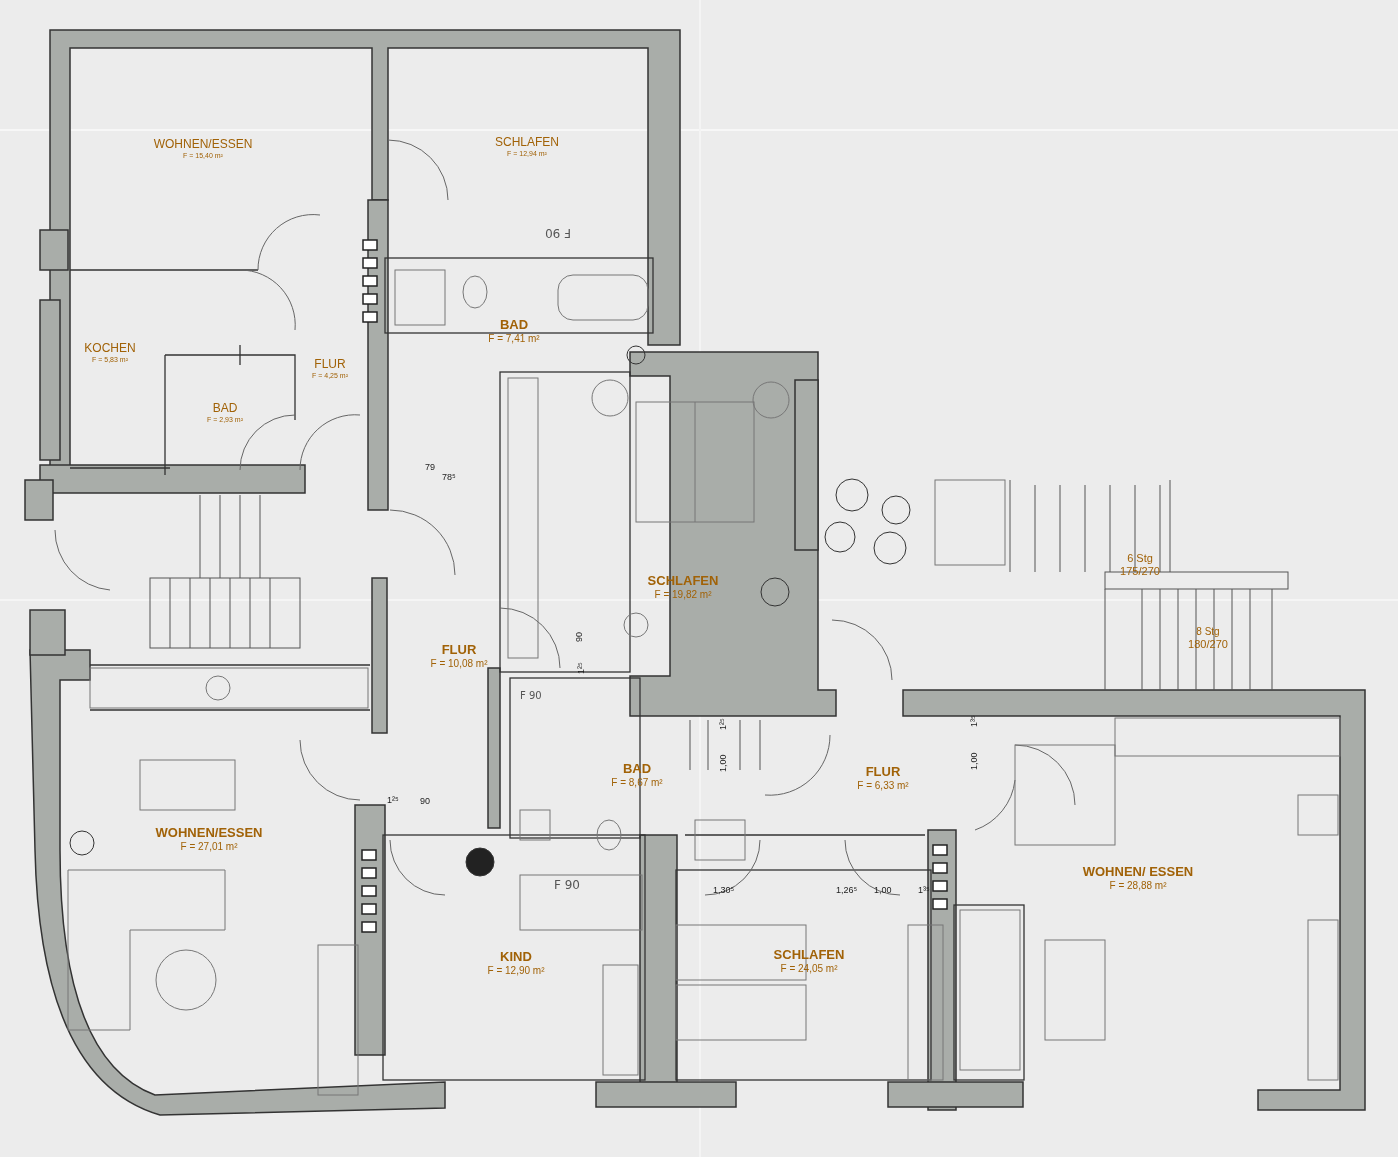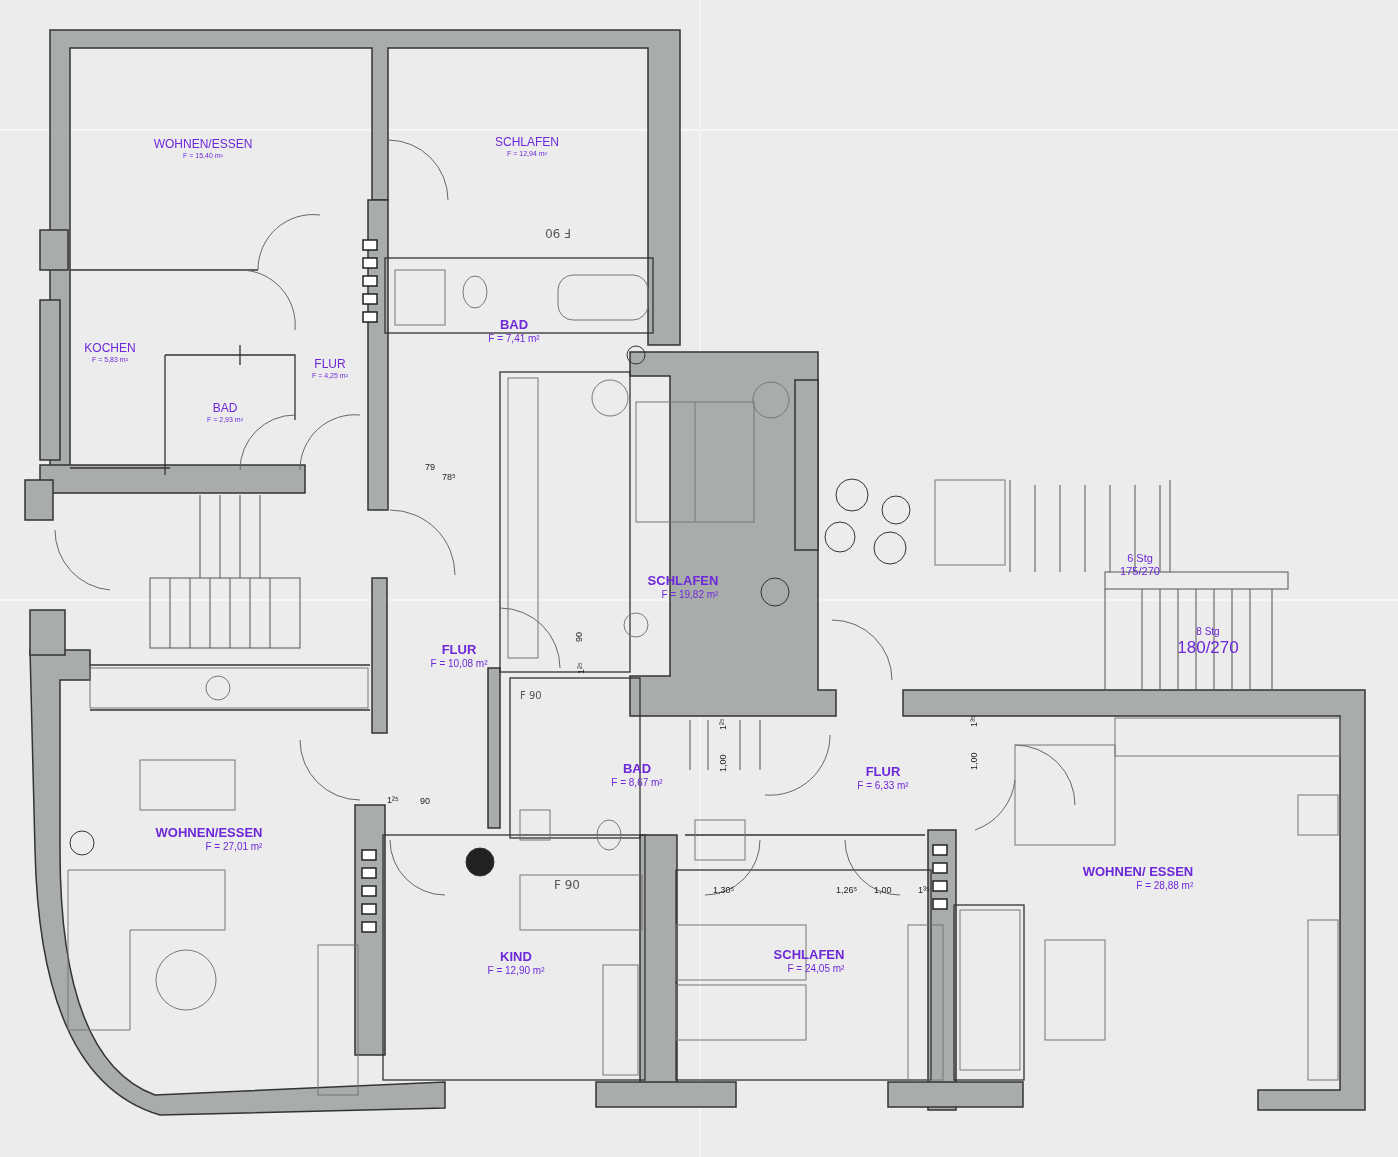--- a/index.html
+++ b/index.html
@@ -1,24 +1,24 @@
 <!DOCTYPE html>
 <html><head>
 <meta charset="utf-8">
 <style>
   html,body{margin:0;padding:0;}
   body{width:1398px;height:1157px;background:#ececec;position:relative;overflow:hidden;font-family:"Liberation Sans",sans-serif;}
   #plan{position:absolute;left:0;top:0;width:1398px;height:1157px;}
-  .lbl{position:absolute;text-align:center;transform:translateX(-50%);color:#6d28d9;white-space:nowrap;line-height:1.15;}
+  .lbl{position:absolute;text-align:center;transform:translateX(-50%);color:#a16207;white-space:nowrap;line-height:1.15;}
   .lbl .n{display:block;}
   .lbl .a{display:block;}
   .light .n{font-size:12px;font-weight:normal;}
   .light .a{font-size:7px;}
   .bold .n{font-size:13px;font-weight:bold;}
-  .bold .a{font-size:10px;text-align:right;}
+  .bold .a{font-size:10px;}
   .dim{position:absolute;font-size:9px;color:#222;white-space:nowrap;}
   .dim.v{transform:rotate(-90deg);transform-origin:left top;}
   .hand{position:absolute;font-size:12px;color:#555;white-space:nowrap;font-family:"DejaVu Sans",sans-serif;}
 </style>
 </head>
 <body>
 
 <svg id="plan" viewBox="0 0 1398 1157" xmlns="http://www.w3.org/2000/svg">
 
   <line x1="0" y1="130" x2="1398" y2="130" stroke="#f7f7f7" stroke-width="2"></line>
@@ -245,21 +245,21 @@
     <span class="n">SCHLAFEN</span>
     <span class="a">F = 24,05 m²</span>
   </div>
 
   <div class="lbl light" style="left:1140px;top:513px;font-size:11px;">
     <span style="display:block;font-size:11px;margin-top:39px;">6 Stg</span>
     <span style="display:block;font-size:11px;">175/270</span>
   </div>
   <div class="lbl light" style="left:1208px;top:626px;">
     <span style="display:block;font-size:10px;">8 Stg</span>
-    <span style="display:block;font-size:17px;">180/270</span>
+    <span style="display:block;font-size:11px;">180/270</span>
   </div>
 
   <span class="dim" style="left:425px;top:462px;">79</span>
   <span class="dim" style="left:442px;top:461px;margin-top:11px;">78⁵</span>
   <span class="dim v" style="left:574px;top:642px;">90</span>
   <span class="dim v" style="left:576px;top:674px;">1²⁵</span>
   <span class="dim v" style="left:718px;top:730px;">1²⁵</span>
   <span class="dim v" style="left:718px;top:772px;">1,00</span>
   <span class="dim v" style="left:969px;top:727px;">1³⁵</span>
   <span class="dim v" style="left:969px;top:770px;">1,00</span>

